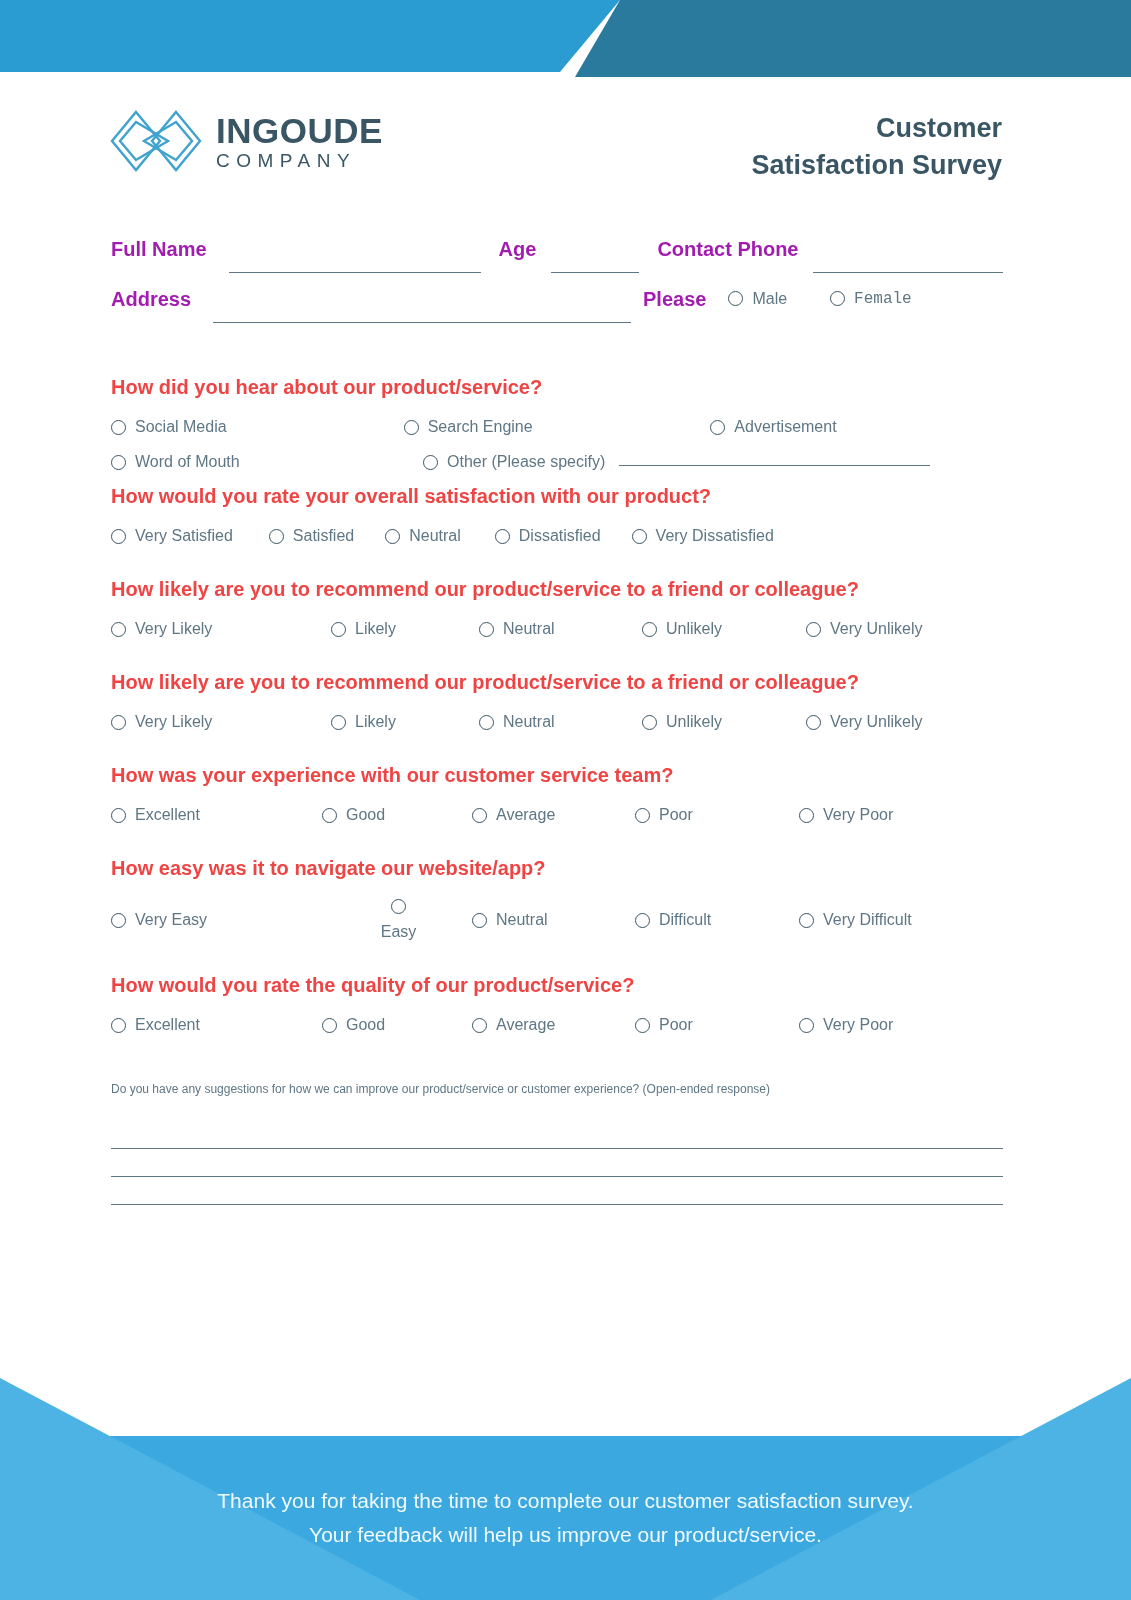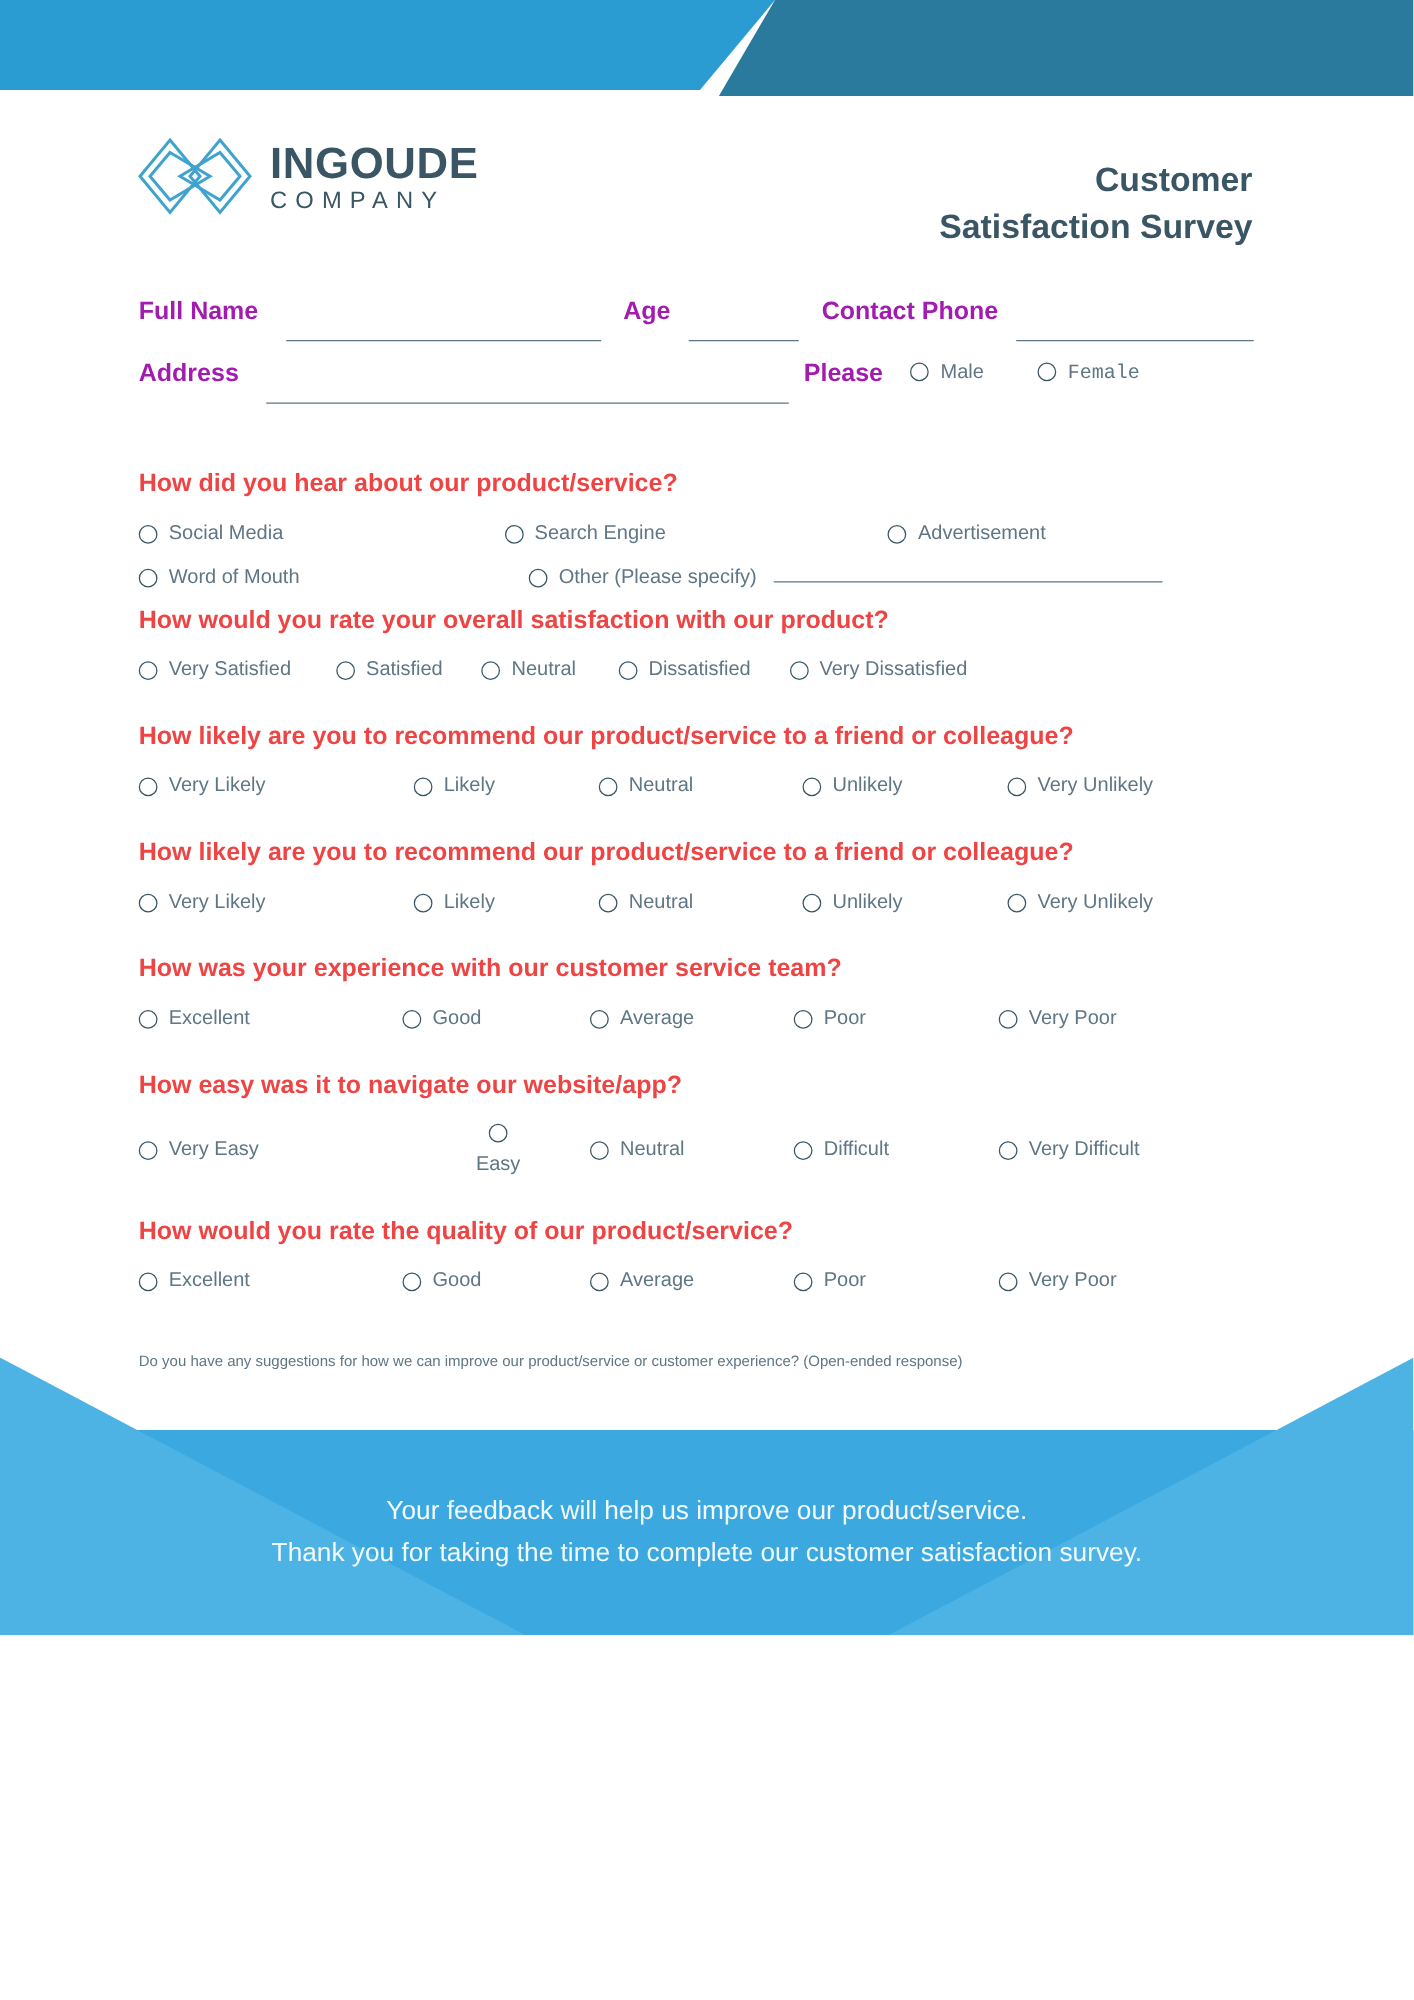--- a/index.html
+++ b/index.html
@@ -7,21 +7,21 @@
   html, body {
     width: 1131px;
     height: 1600px;
     background: #ffffff;
     font-family: "Liberation Sans", sans-serif;
   }
 
   .page {
     position: relative;
     width: 1131px;
-    height: 1308px;
+    height: 1600px;
     overflow: hidden;
     background: #ffffff;
   }
 
   
   .header-band-light {
     position: absolute;
     left: 0; top: 0;
     width: 620px; height: 72px;
     background: #2B9CD1;
@@ -60,21 +60,21 @@
   }
   .logo-sub {
     font-size: 19px;
     color: #3A5665;
     letter-spacing: 6.5px;
     margin-top: 3px;
     font-family: "Liberation Sans", sans-serif;
   }
   .doc-title {
     position: absolute;
-    right: 129px; top: 26px;
+    right: 129px; top: 10px;
     text-align: right;
     font-size: 27px;
     font-weight: bold;
     color: #3A5665;
     line-height: 1.38;
   }
 
   
   .body-area {
     position: absolute;
@@ -432,18 +432,18 @@
       <div class="answer-line"></div>
     </div>
 
   </div>
 
   <div class="footer">
     <div class="footer-base"></div>
     <div class="footer-wedge-left"></div>
     <div class="footer-wedge-right"></div>
     <div class="footer-text">
+      <div>Thank you for taking the time to complete our customer satisfaction survey.</div>
       <div>Your feedback will help us improve our product/service.</div>
-      <div>Thank you for taking the time to complete our customer satisfaction survey.</div>
     </div>
   </div>
 
 </div>
 
 </body></html>

